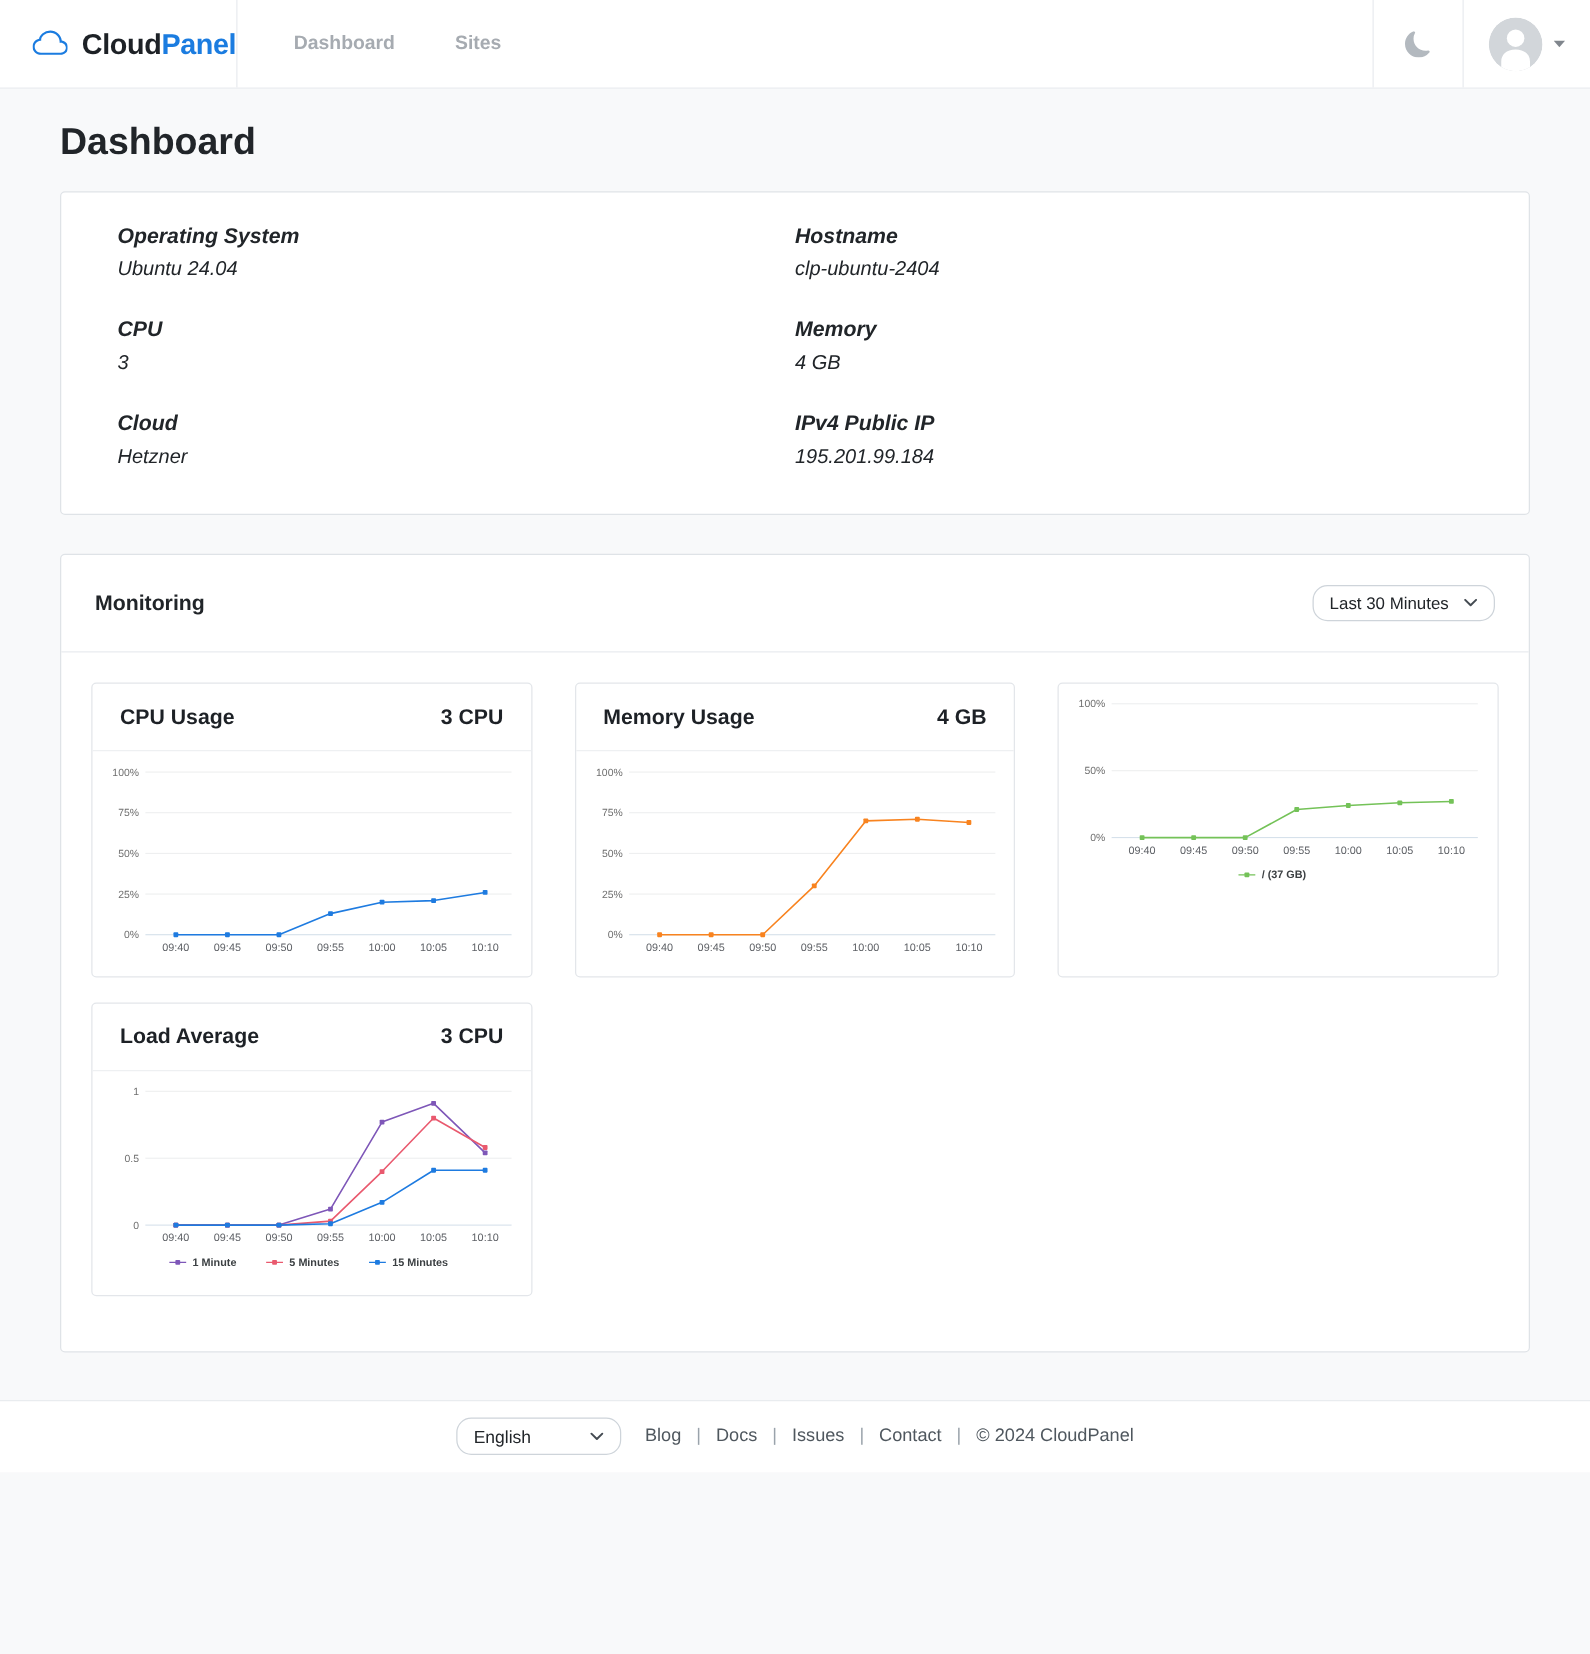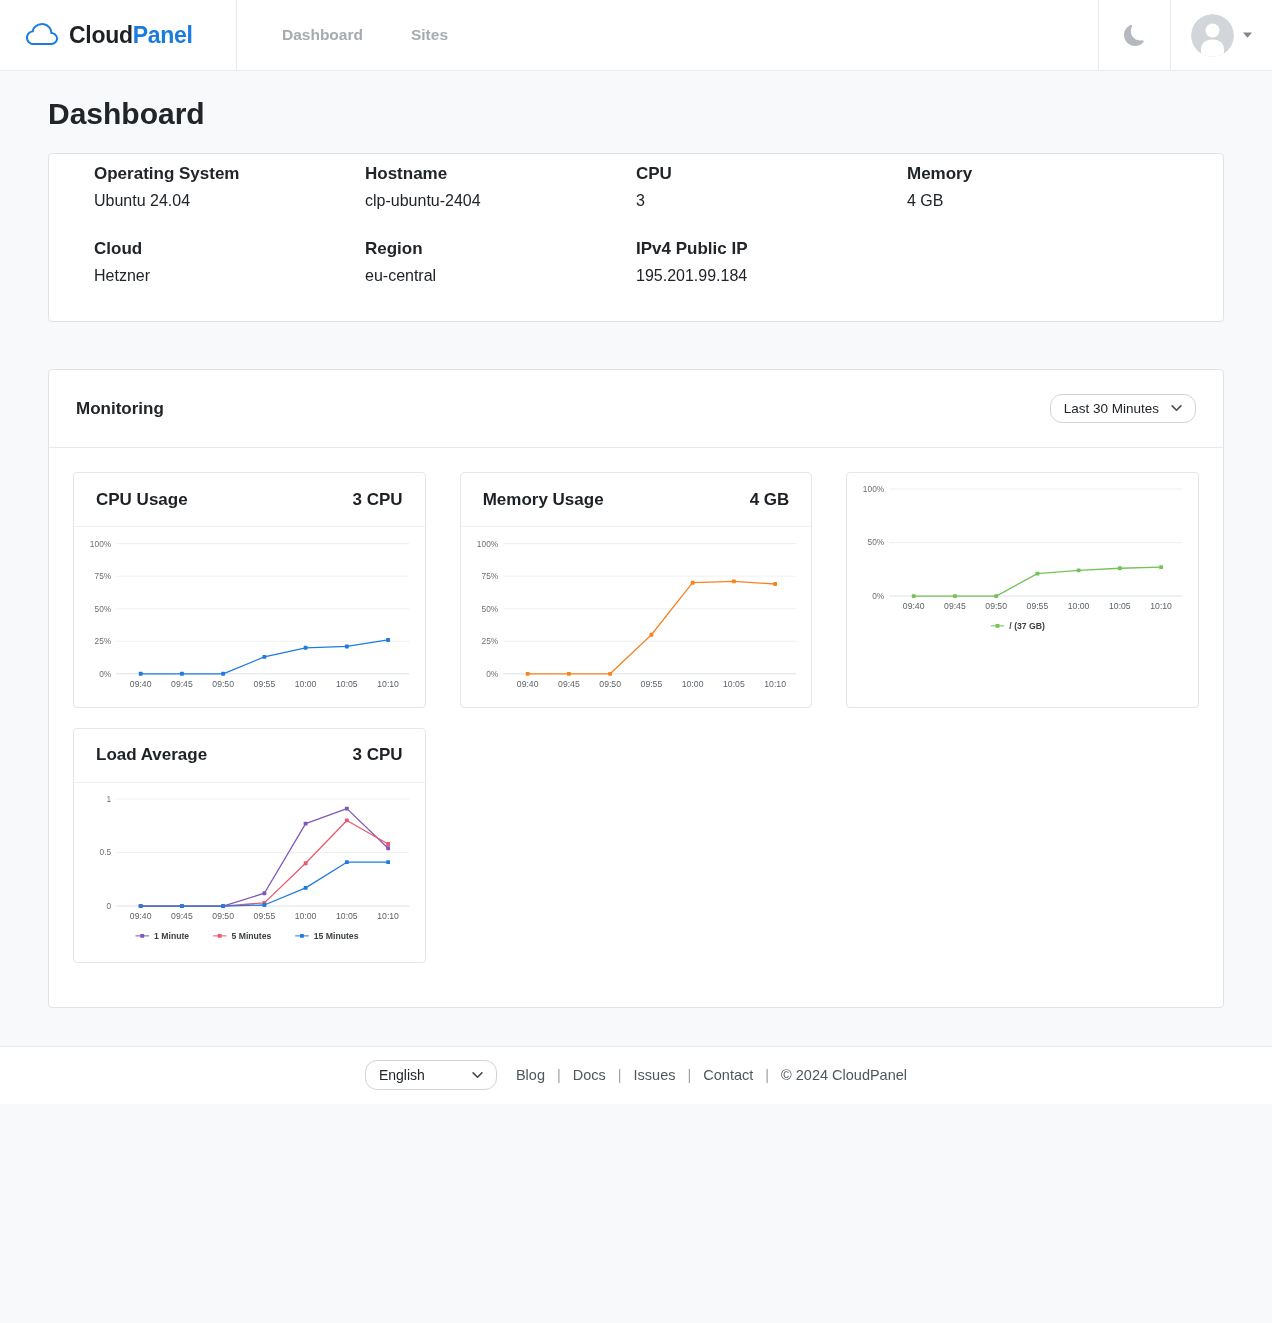--- a/index.html
+++ b/index.html
@@ -9,47 +9,47 @@
     font-family:"Liberation Sans", sans-serif;
     color:#212529;
     width:1272px;
   }
   
   .app-header {
     display:flex; align-items:stretch; height:71px;
     background:#fff; border-bottom:1px solid #e9ecef;
   }
   .brand {
-    width:237px; display:flex; align-items:center; gap:11px;
+    width:190px; display:flex; align-items:center; gap:11px;
     padding-left:26px; border-right:1px solid #e9ecef; cursor:pointer;
   }
   .brand-text { font-size:23px; font-weight:600; letter-spacing:-0.3px; color:#1d2126; }
   .brand-text .accent { color:#1b7ce0; }
   .main-nav { display:flex; align-items:center; gap:48px; margin-left:45px; }
   .nav-item { font-size:15.5px; font-weight:700; color:#a6abb1; cursor:pointer; }
   .header-right { margin-left:auto; display:flex; align-items:stretch; }
   .hr-section {
     display:flex; align-items:center; justify-content:center;
     border-left:1px solid #e9ecef; cursor:pointer;
   }
   .moon-section { width:72px; }
   .admin-section { padding:0 25px; gap:10px; color:#9ba1a7; font-size:15.5px; }
   .avatar-section { padding:0 20px; gap:9px; }
   .avatar { width:43px; height:43px; border-radius:50%; display:block; }
   
   main { padding:26px 48px 38px; }
   .page-title { font-size:30px; font-weight:700; margin:0 0 22px; color:#212529; }
   .card { background:#fff; border:1px solid #dfe3e7; border-radius:4px; }
   .info-card {
-    padding:10px 45px 36px;
-    display:grid; grid-template-columns:repeat(4,1fr); row-gap:29px;
+    padding:25px 45px 36px;
+    display:grid; grid-template-columns:repeat(2,1fr); row-gap:29px;font-style:italic;
   }
   .info-label { font-size:17px; font-weight:700; margin-bottom:8px; color:#212529; }
   .info-value { font-size:16px; color:#212529; }
-  .monitoring-card { margin-top:47px; }
+  .monitoring-card { margin-top:31px; }
   .monitoring-header {
     display:flex; align-items:center; justify-content:space-between;
     padding:24px 27px; border-bottom:1px solid #e9ecef;
   }
   .monitoring-title { font-size:17px; font-weight:700; }
   .select-box {
     display:flex; align-items:center; gap:12px;
     border:1px solid #ced4da; border-radius:12px;
     padding:6px 13px; font-size:13.5px; background:#fff;
     color:#212529; cursor:pointer; white-space:nowrap;
@@ -134,24 +134,20 @@
       <div class="info-label">CPU</div>
       <div class="info-value">3</div>
     </div>
     <div>
       <div class="info-label">Memory</div>
       <div class="info-value">4 GB</div>
     </div>
     <div>
       <div class="info-label">Cloud</div>
       <div class="info-value">Hetzner</div>
-    </div>
-    <div>
-      <div class="info-label">Region</div>
-      <div class="info-value">eu-central</div>
     </div>
     <div>
       <div class="info-label">IPv4 Public IP</div>
       <div class="info-value">195.201.99.184</div>
     </div>
   </section>
 
   <section class="card monitoring-card">
     <div class="monitoring-header">
       <div class="monitoring-title">Monitoring</div>

